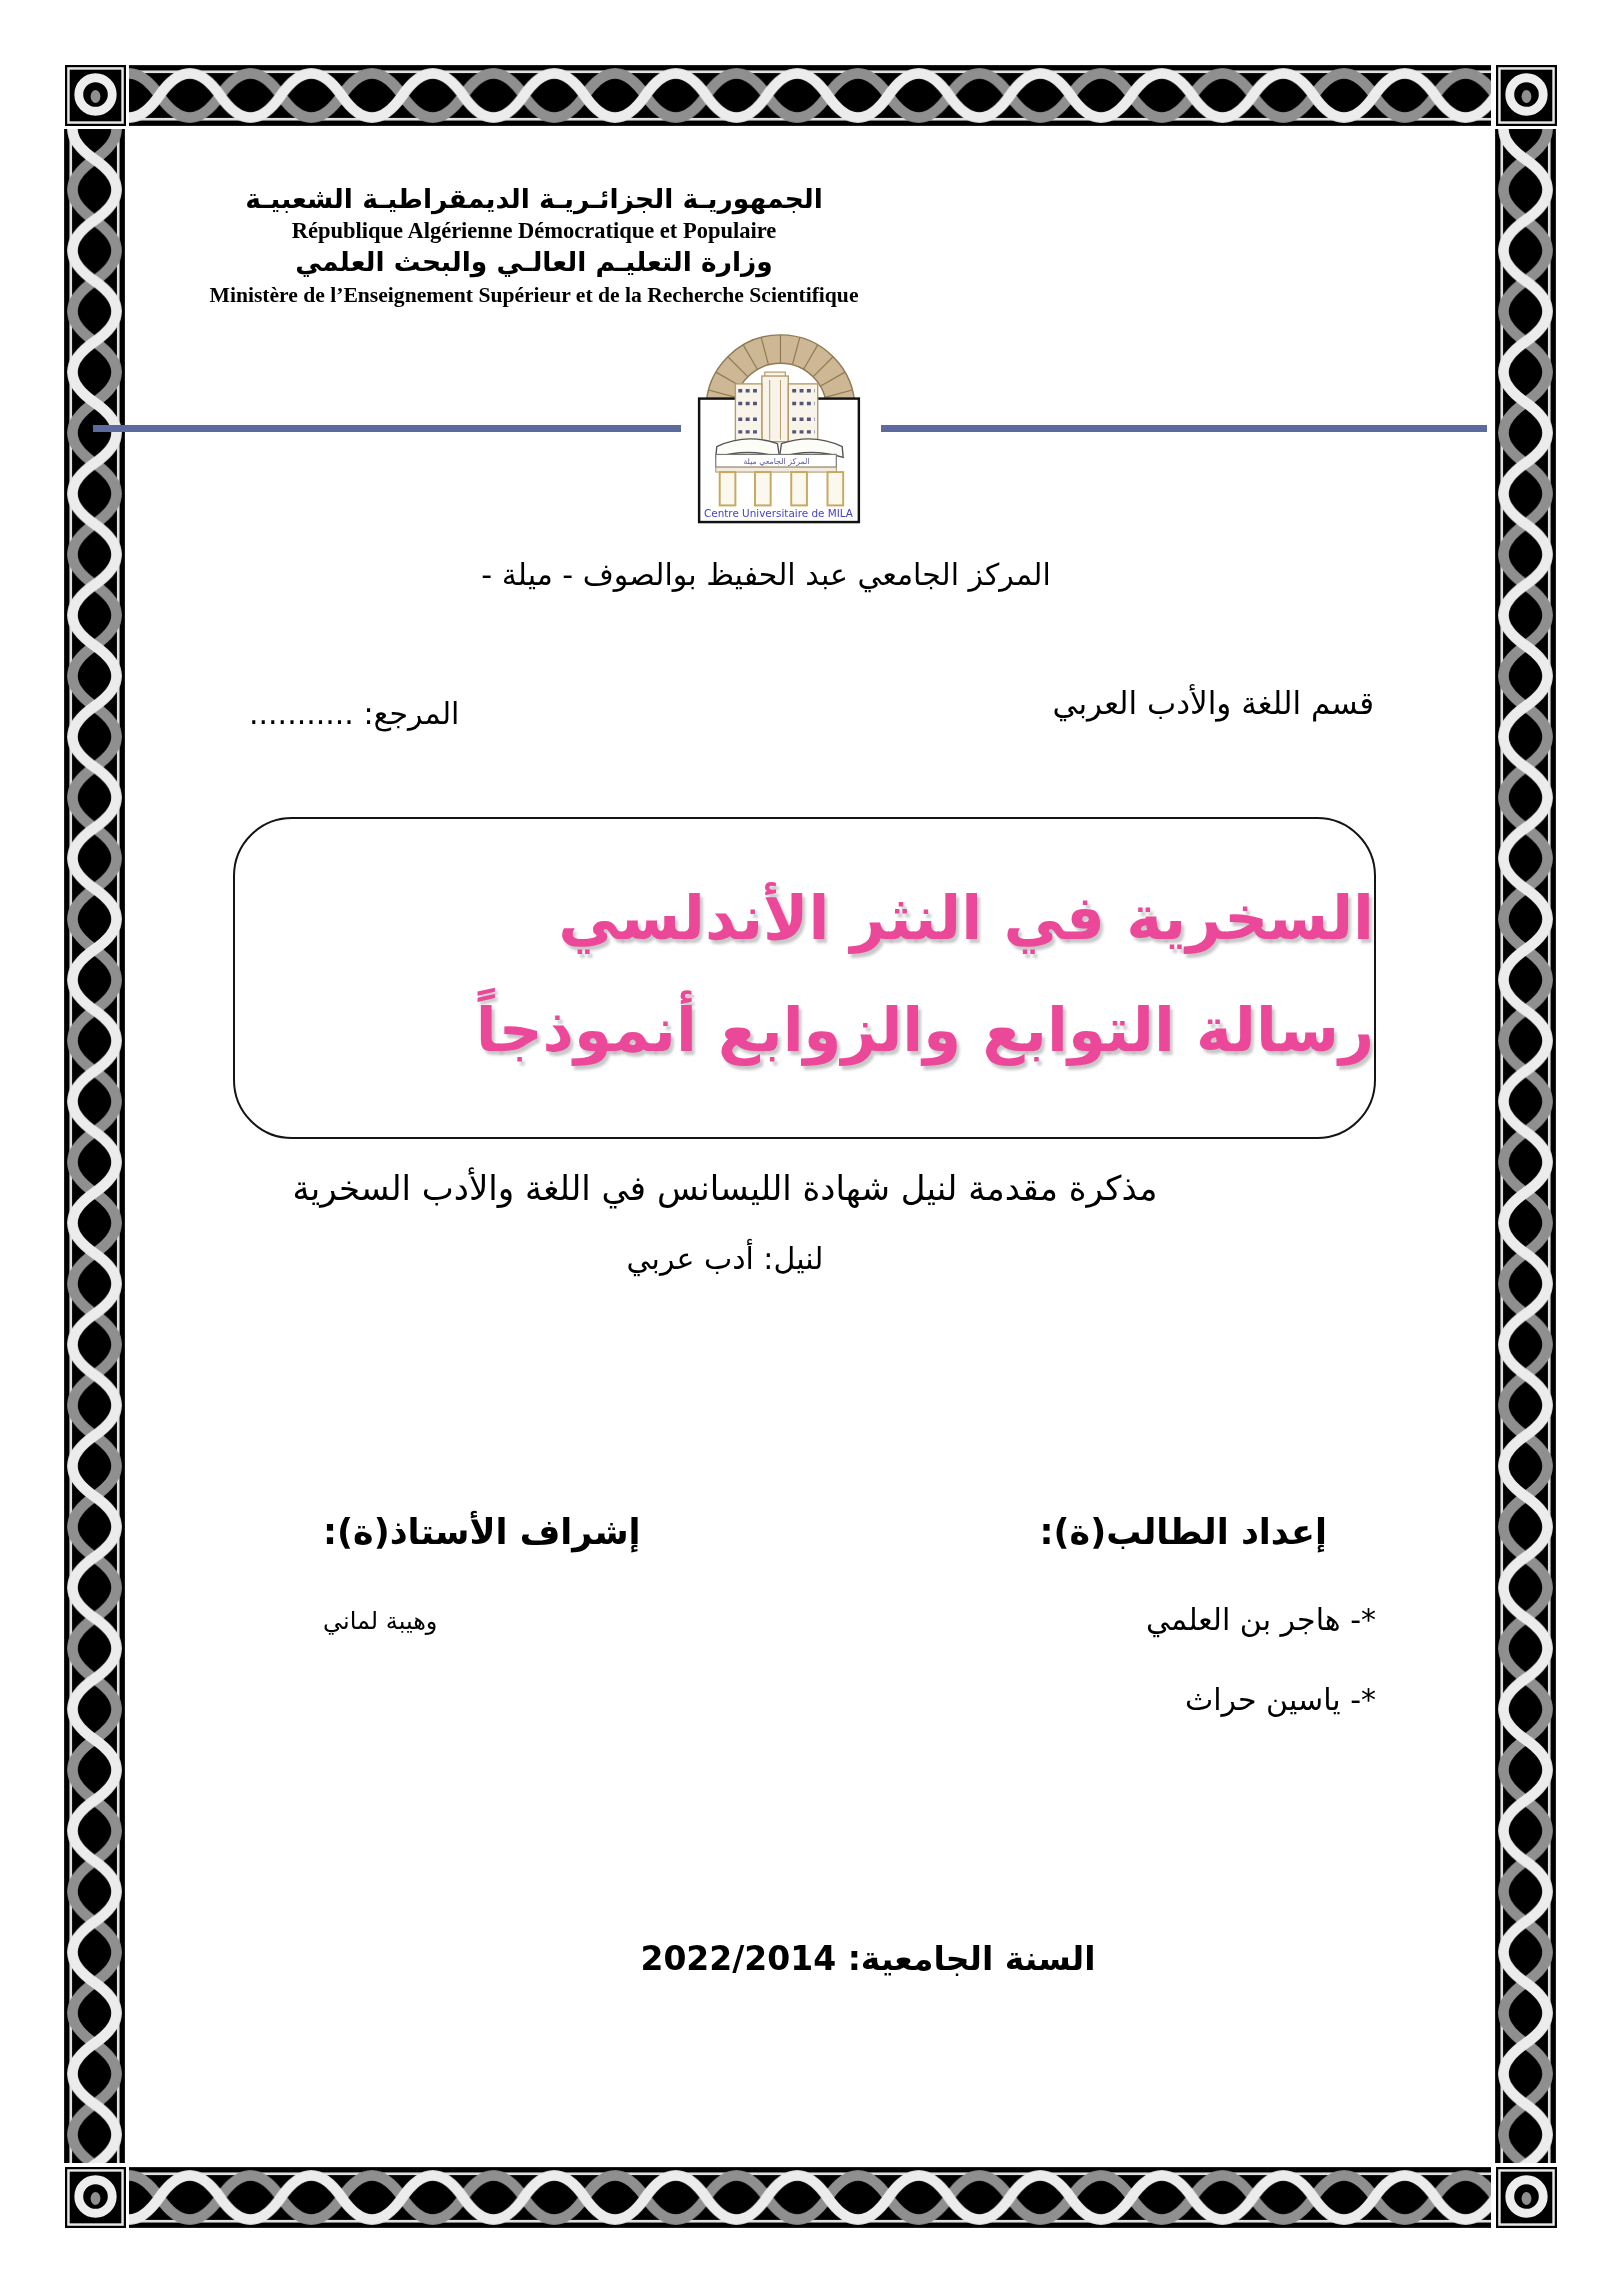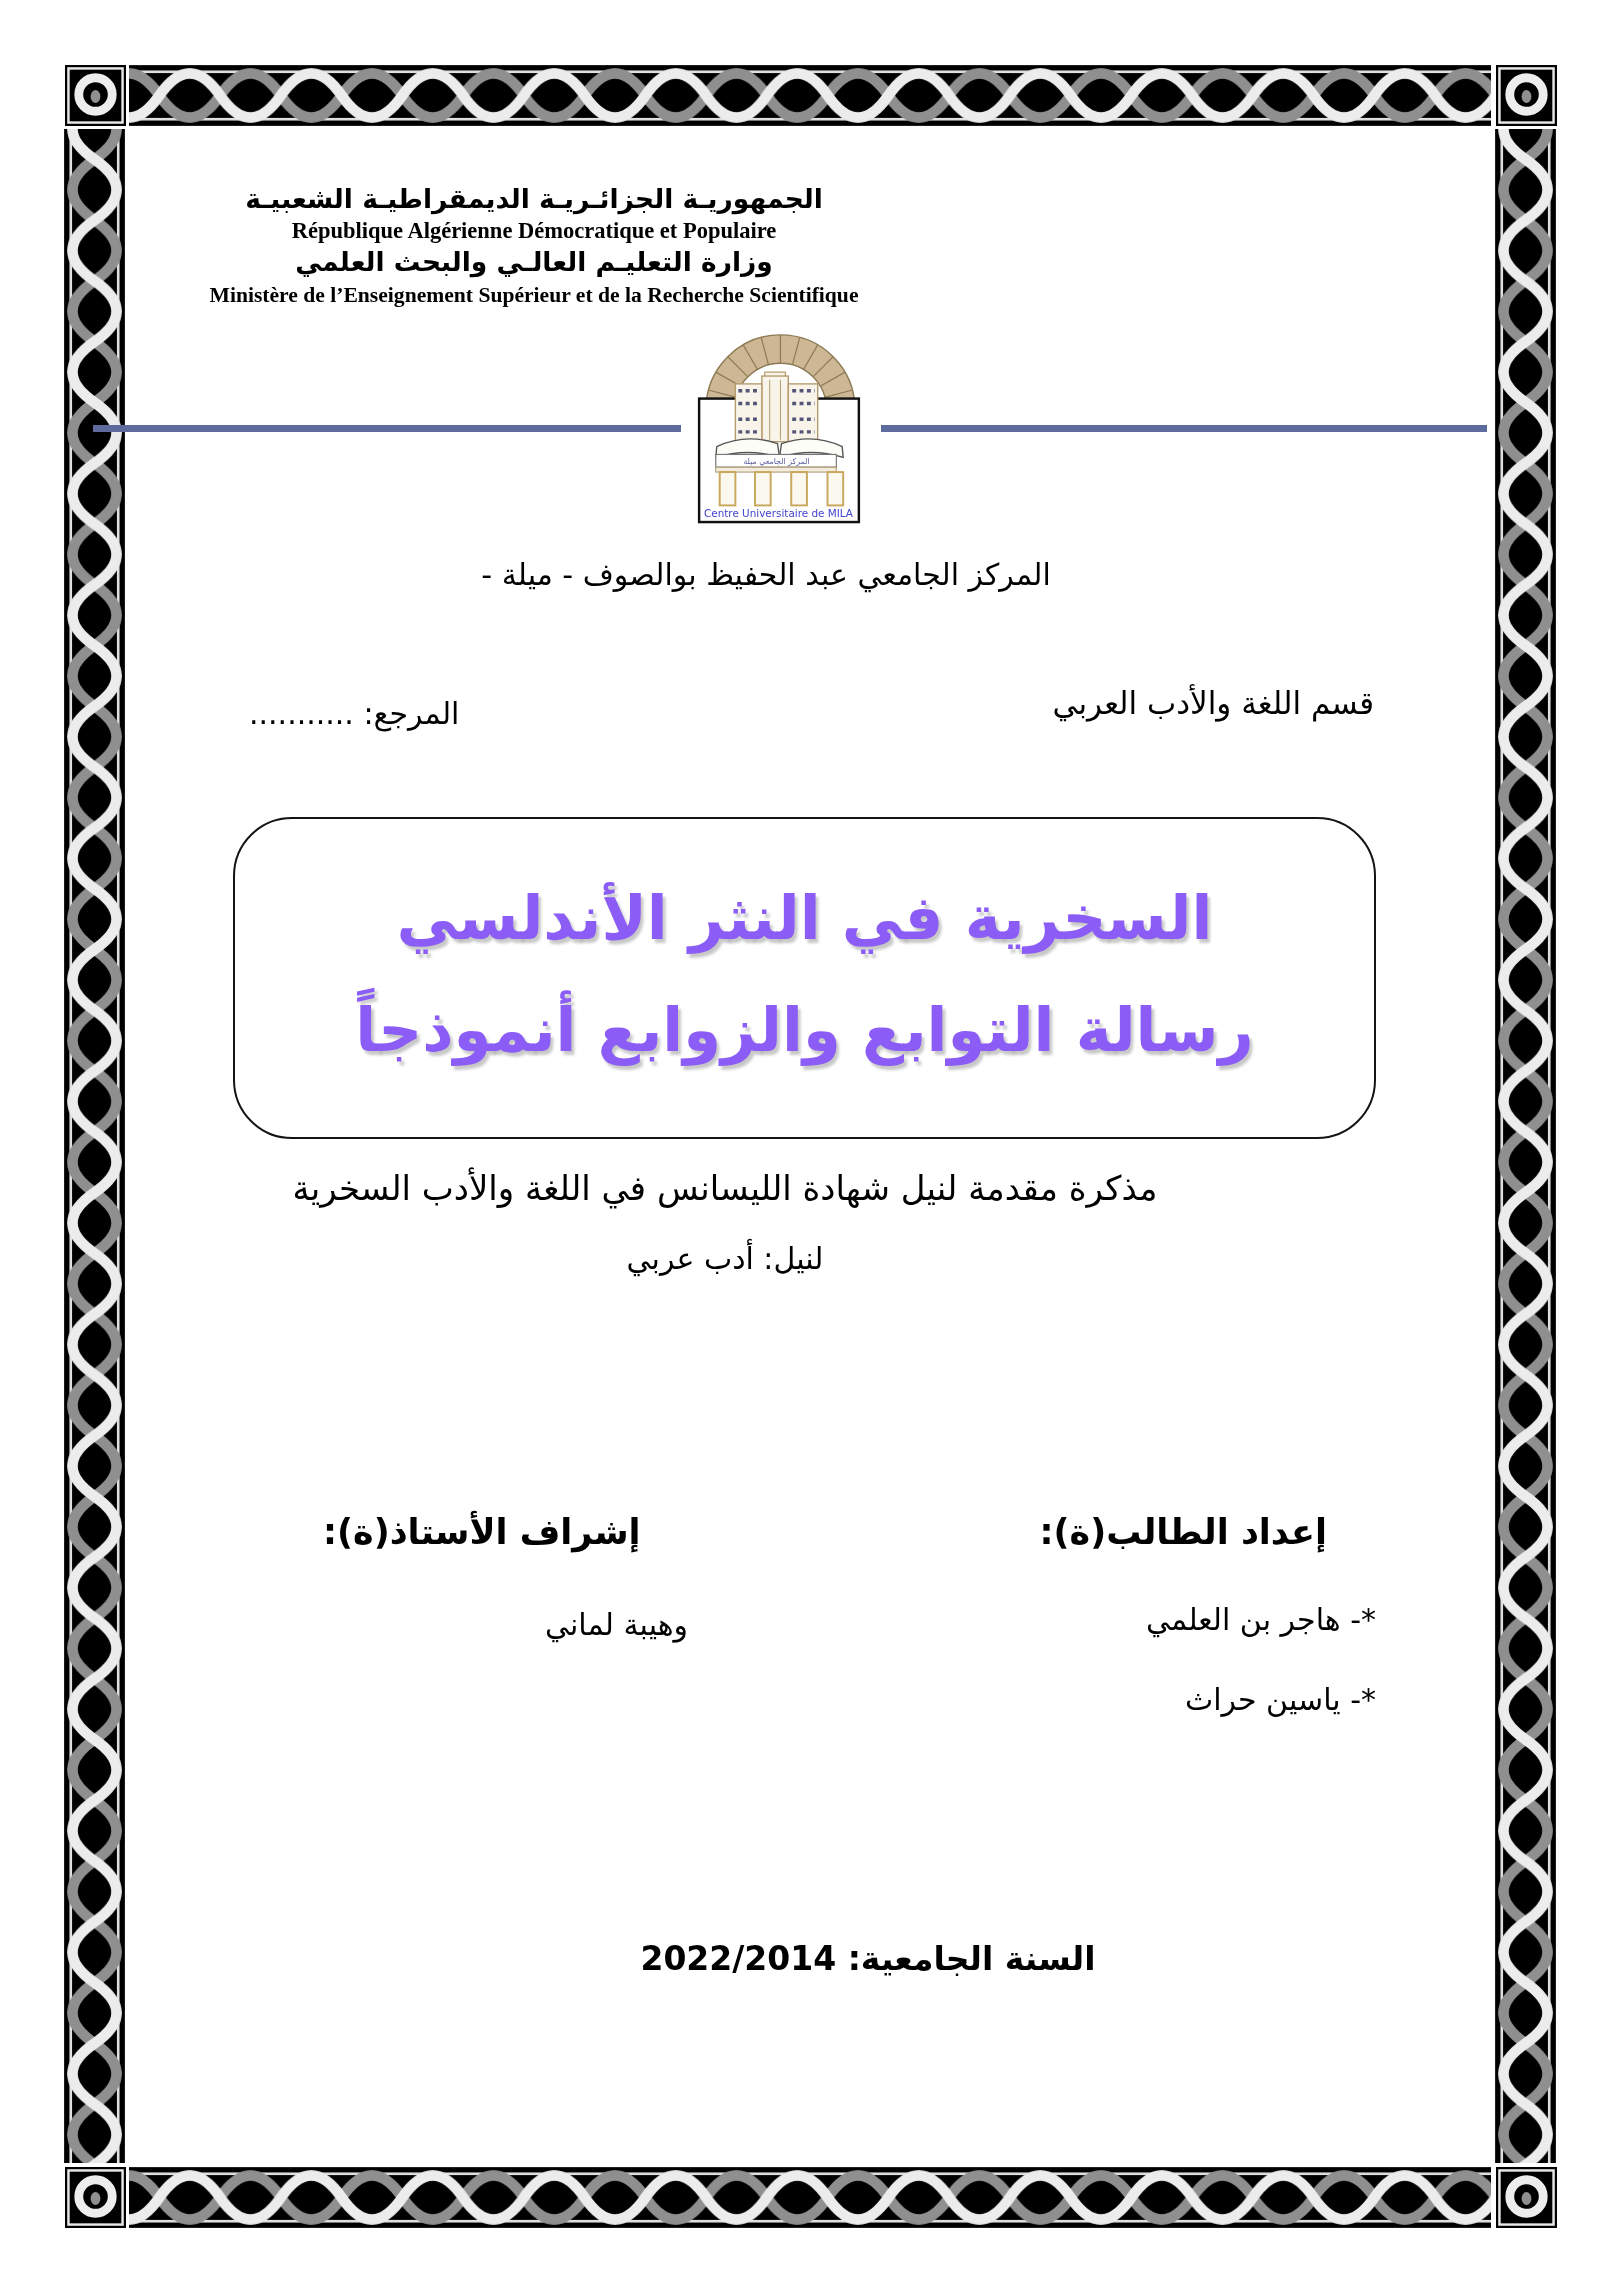--- a/index.html
+++ b/index.html
@@ -20,34 +20,34 @@
   
   #university-line{left:127px;top:557px;width:1278px;text-align:center;font-size:30px;direction:rtl;}
   #institute-block{right:247px;top:678px;text-align:right;direction:rtl;font-size:31px;line-height:51px;}
   #reference-line{left:249px;top:696px;font-size:30px;direction:rtl;}
   
   #title-box{
     left:233px;top:817px;width:1143px;height:322px;border:2.5px solid #141414;
     border-radius:59px;box-sizing:border-box;text-align:center;
   }
   .title-line{
-    direction:rtl;font-size:61px;font-weight:bold;color:#8b5cf6;line-height:112px;
-    text-shadow:2.9px 3.9px 2.9px rgba(0,0,0,0.22);white-space:nowrap;
+    direction:rtl;font-size:61px;font-weight:bold;color:#ec4899;line-height:112px;
+    text-shadow:2.9px 3.9px 2.9px rgba(0,0,0,0.22);white-space:nowrap;text-align:right;
   }
   #title-line1{margin-top:43px;}
   #memo-line{left:127px;top:1168px;width:1196px;text-align:center;font-size:34px;direction:rtl;}
   #specialty-line{left:127px;top:1241px;width:1196px;text-align:center;font-size:30px;direction:rtl;}
   
   #prepared-label{right:294px;top:1512px;font-size:35px;font-weight:bold;direction:rtl;}
   .student-line{right:245px;width:461px;font-size:30px;direction:rtl;text-align:right;}
   #student-1{top:1602px;}
   #student-2{top:1682px;}
   .marker{letter-spacing:2px;}
   #supervisor-label{left:323px;top:1512px;font-size:35px;font-weight:bold;direction:rtl;}
-  #supervisor-name{left:323px;top:1607px;width:365px;text-align:right;font-size:30px;direction:rtl;}
+  #supervisor-name{left:323px;top:1607px;width:365px;text-align:left;font-size:24px;direction:rtl;}
   
   #year-line{left:280px;top:1939px;width:1176px;text-align:center;font-size:33px;font-weight:bold;direction:rtl;}
 </style>
 </head>
 <body>
 
 <div id="page">
 
   <div class="abs" style="left:65px;top:65px;">
     <svg width="61" height="61" viewBox="0 0 62 62">

